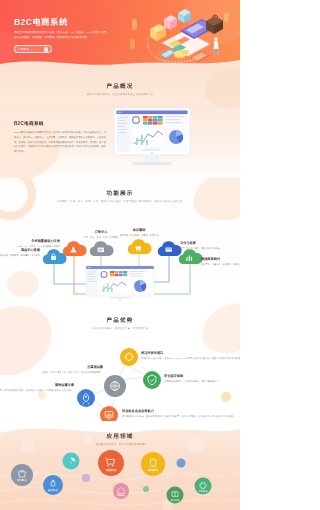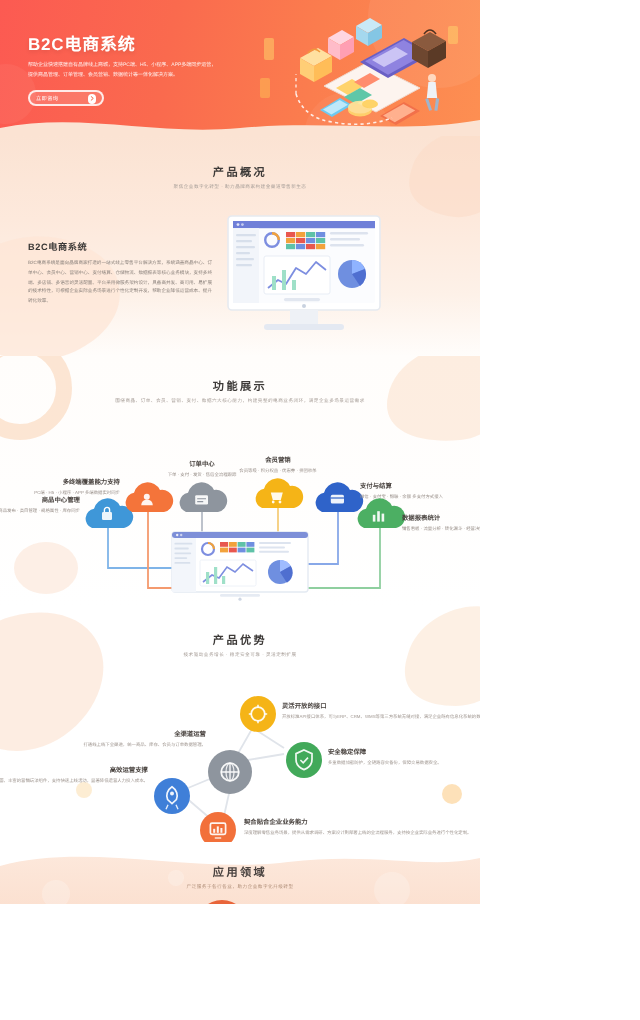--- a/index.html
+++ b/index.html
@@ -2,21 +2,21 @@
 <html lang="zh-CN"><head>
 <meta charset="utf-8">
 <title>B2C电商系统</title>
 <style>
   * { margin:0; padding:0; box-sizing:border-box; }
   html, body {
     width:240px; height:510px;
     font-family:"Liberation Sans", sans-serif;
     overflow:hidden; background:#fff;
   }
-  .page { position:relative; width:240px; height:452px; overflow:hidden; }
+  .page { position:relative; width:240px; height:510px; overflow:hidden; }
 
   
   .hero {
     position:relative; width:240px; height:68px;
     background:linear-gradient(100deg,#fc5a52 0%,#fa6a4e 35%,#fb7d4e 65%,#fd8f52 100%);
     overflow:hidden;
   }
   .hero-blob {
     position:absolute; border-radius:50%;
     background:rgba(255,255,255,0.07); pointer-events:none;

